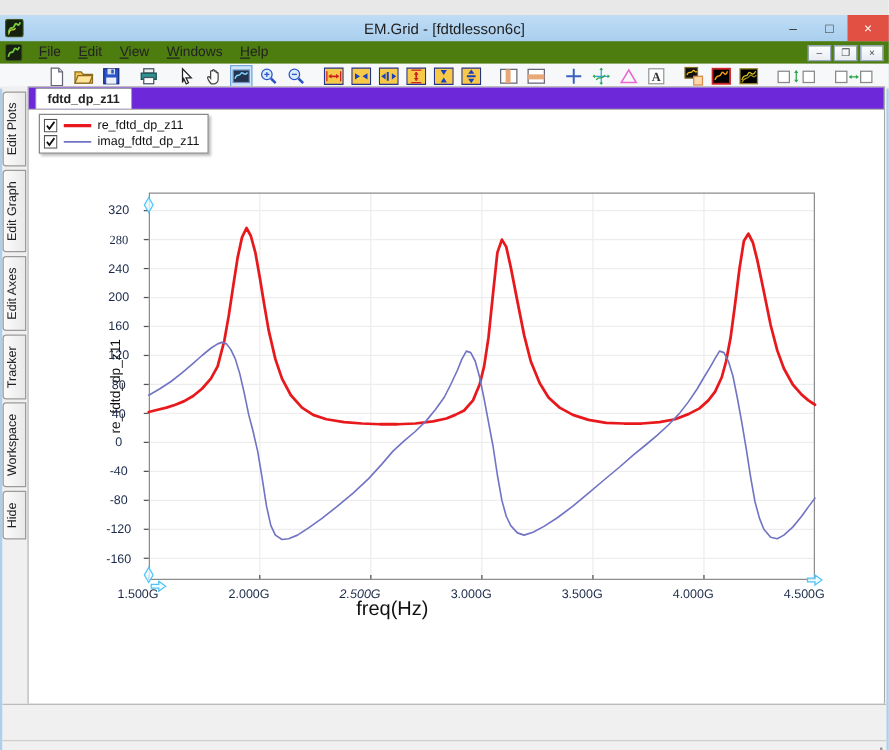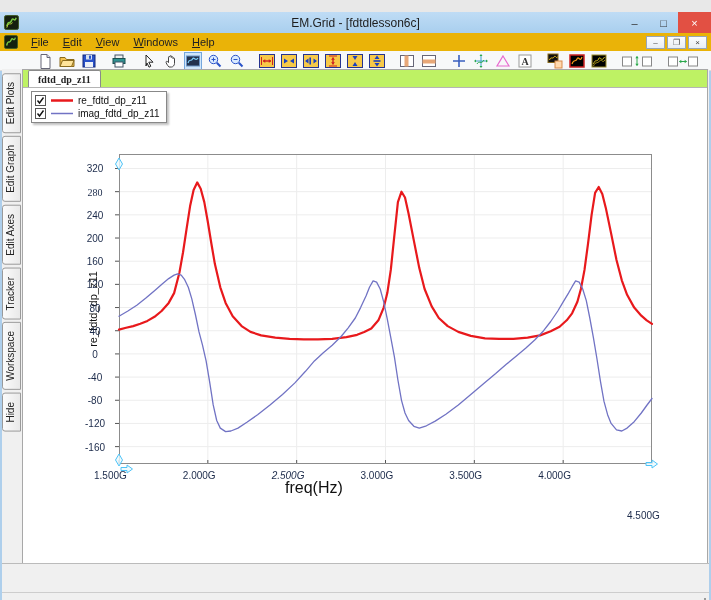--- a/index.html
+++ b/index.html
@@ -9,21 +9,21 @@
   
   .titlebar{position:absolute;left:-2px;top:0;width:711px;height:21px;
     background:linear-gradient(#bfdcf5,#a9cfee);display:flex;align-items:center;border-bottom:1px solid #8fb8dd;}
   .app-icon{width:15px;height:15px;margin-left:4px;flex:0 0 auto;}
   .title-text{position:absolute;left:0;right:0;text-align:center;font-size:12px;color:#1e1e1e;}
   .win-controls{margin-left:auto;display:flex;height:100%;z-index:2;}
   .win-btn{width:29px;height:100%;display:flex;align-items:center;justify-content:center;
     font-size:11px;color:#333;box-sizing:border-box;}
   .win-btn.close{background:#e25043;color:#fff;width:33px;}
   
-  .menubar{position:absolute;left:-2px;top:21px;width:711px;height:18px;background:#eab308;
+  .menubar{position:absolute;left:-2px;top:21px;width:711px;height:18px;background:#4d7c0f;
     border-bottom:1px solid #e3e3e3;display:flex;align-items:center;font-size:11px;color:#222;}
   .menu-icon{width:14px;height:14px;margin:0 6px 0 4px;}
   .menu-item{padding:1px 7px;}
   .menu-item u{text-decoration:underline;}
   .mdi-controls{margin-left:auto;display:flex;gap:2px;margin-right:4px;}
   .mdi-btn{width:19px;height:13px;border:1px solid #97a6b8;background:linear-gradient(#fcfdfe,#e8edf3);
     font-size:8px;line-height:11px;text-align:center;color:#444;box-sizing:border-box;}
   
   .toolbar{position:absolute;left:-2px;top:39px;width:711px;height:20px;background:#f7f8f9;
     border-bottom:1px solid #dcdcdc;display:flex;align-items:center;padding-left:36px;box-sizing:border-box;}
@@ -33,21 +33,21 @@
   .tb-btn.wide{width:auto;}
   .tb-gap{width:8px;flex:0 0 auto;}
   
   .main{position:absolute;left:0;top:57px;width:707px;height:524px;background:#f0f0f0;}
   .side-tabs{position:absolute;left:0;top:4px;width:20px;display:flex;flex-direction:column;gap:3px;}
   .side-tab{writing-mode:vertical-rl;transform:rotate(180deg);font-size:10px;color:#222;
     background:linear-gradient(90deg,#e9e9e9,#fbfbfb);border:1px solid #9a9a9a;border-radius:0 3px 3px 0;
     padding:8px 2px;text-align:center;box-sizing:border-box;width:19px;}
   .panel{position:absolute;left:20px;top:0px;width:686px;height:494px;background:#ffffff;
     border:1px solid #a8a8a8;box-sizing:border-box;}
-  .doc-tabs{height:17px;background:#bef264;border-bottom:1px solid #b5b5b5;display:flex;align-items:flex-start;font-family:Liberation Serif, serif;}
+  .doc-tabs{height:17px;background:#6d28d9;border-bottom:1px solid #b5b5b5;display:flex;align-items:flex-start;}
   .doc-tab{height:16px;margin-left:5px;padding:0 9px;background:#fff;border:1px solid #8a8a8a;border-bottom:none;
     border-radius:2px 2px 0 0;font-size:10px;font-weight:bold;color:#222;display:flex;align-items:center;}
   .plot-canvas{position:relative;width:100%;height:475px;background:#fff;}
   
   .legend{position:absolute;left:8px;top:3px;background:#fff;border:1px solid #888;
     box-shadow:2px 2px 2px rgba(0,0,0,0.25);padding:2px 6px 2px 3px;z-index:5;}
   .legend-row{display:flex;align-items:center;height:13px;}
   .legend-row svg{margin-right:4px;}
   .legend-label{font-size:10px;color:#111;white-space:nowrap;}
   .legend-line{width:24px;height:13px;margin-right:4px;}
@@ -392,21 +392,21 @@
             <span class="ytick-label" style="left: 55px; top: 284.084px;">-40</span>
             <span class="ytick-label" style="left: 55px; top: 307.262px;">-80</span>
             <span class="ytick-label" style="left: 55px; top: 330.439px;">-120</span>
             <span class="ytick-label" style="left: 55px; top: 353.617px;">-160</span>
             <span class="xtick-label" style="left: 71px; top: 382px;">1.500G</span>
             <span class="xtick-label" style="left: 159.833px; top: 382px;">2.000G</span>
             <span class="xtick-label" style="left: 248.667px; top: 382px; font-style: italic;">2.500G</span>
             <span class="xtick-label" style="left: 337.5px; top: 382px;">3.000G</span>
             <span class="xtick-label" style="left: 426.333px; top: 382px;">3.500G</span>
             <span class="xtick-label" style="left: 515.167px; top: 382px;">4.000G</span>
-            <span class="xtick-label" style="left: 604px; top: 382px; margin-top: 40px;">4.500G</span>
+            <span class="xtick-label" style="left: 604px; top: 382px;">4.500G</span>
           </div>
         <span class="xlabel" style="left:262px;top:391px;width:200px;">freq(Hz)</span>
       </div>
     </div>
 
     <div class="status-table">
     </div>
 
     <div class="statusbar">
       <svg class="grip" viewBox="0 0 12 12">

